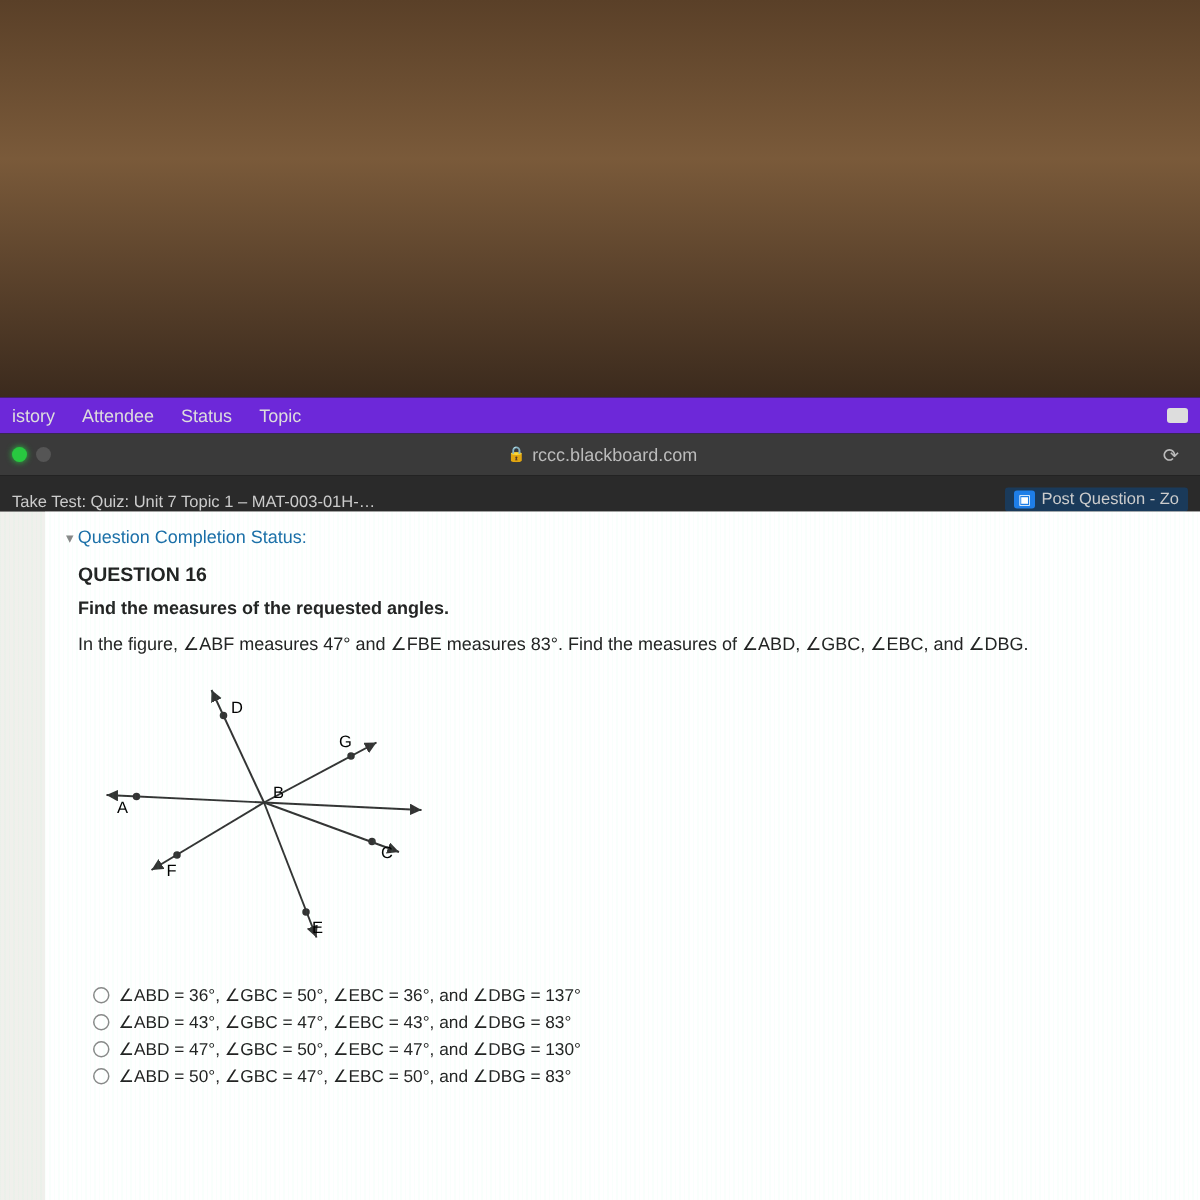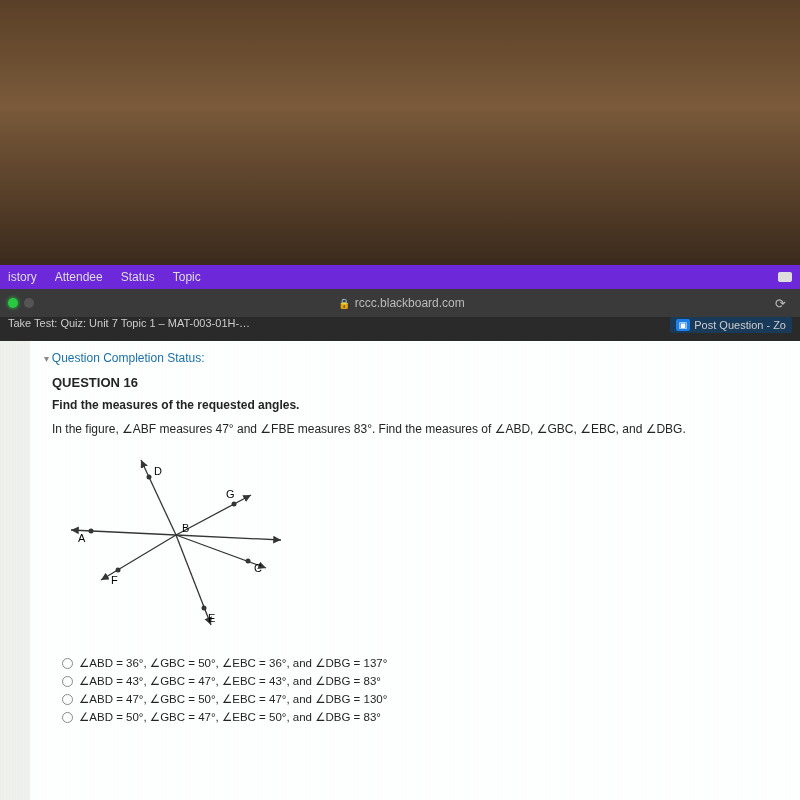--- a/index.html
+++ b/index.html
@@ -64,21 +64,21 @@
       align-items: center;
       justify-content: center;
       gap: 4px;
     }
     .lock { font-size: 10px; }
     .reload { color: #bbb; font-size: 13px; padding: 0 6px; }
     .tabsbar {
       background: #2a2a2a;
       height: 24px;
       display: flex;
-      align-items: flex-start;
+      align-items: flex-end;
       color: #ccc;
       font-size: 11px;
       padding: 0 8px;
     }
     .tab-left { flex: 1; }
     .tab-right {
       display: flex;
       align-items: center;
       gap: 4px;
       background: #1a3a5a;

